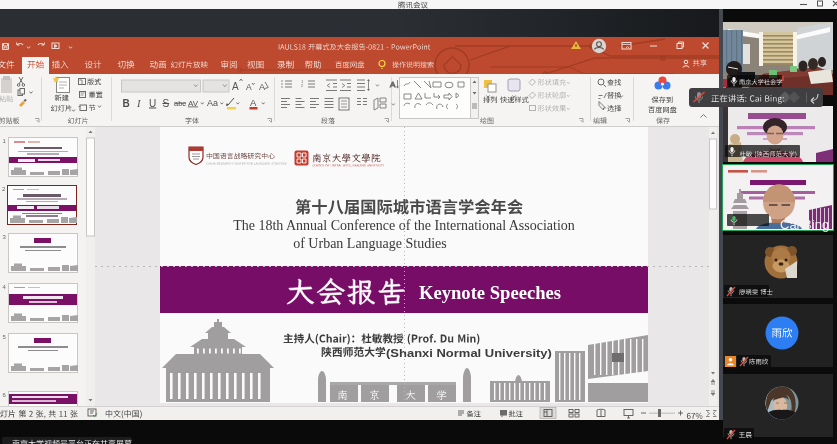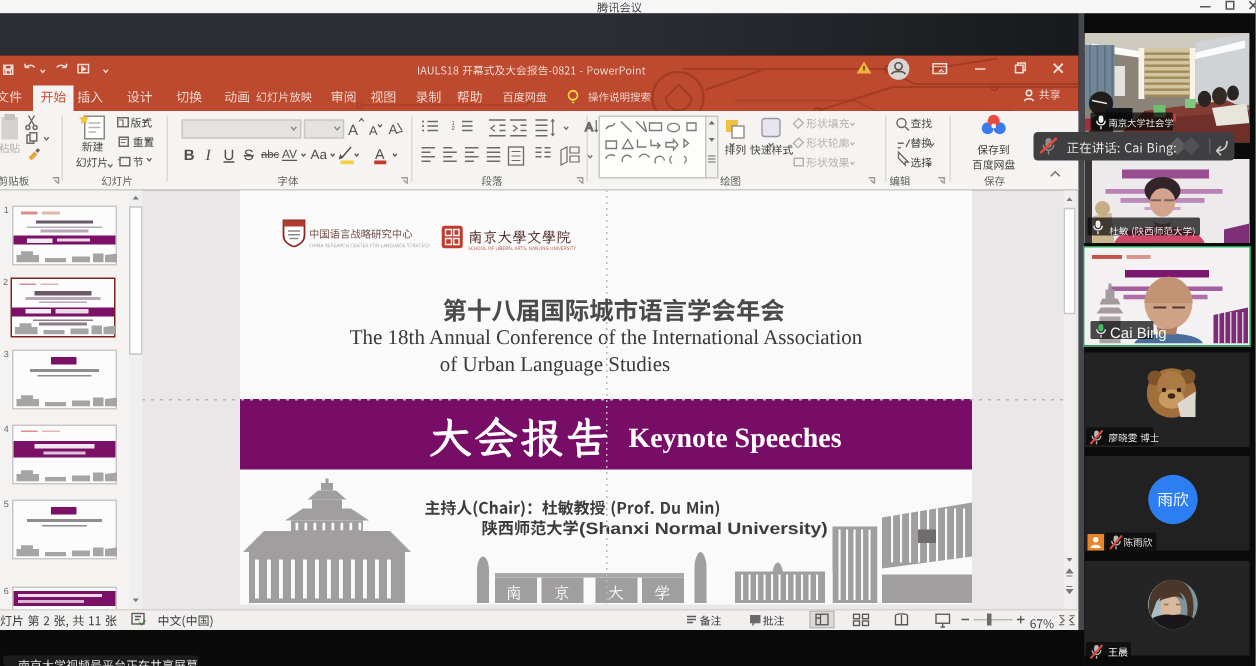--- a/index.html
+++ b/index.html
@@ -593,21 +593,21 @@
       <path d="M46 40h8.5M58.5 40h8.5" stroke="#4a3c34" stroke-width="1.3" fill="none"></path>
       <path d="M33 64c3-9 43-9 46 0z" fill="#4a6e99"></path>
       <path d="M48 52c2 3 12 3 14 0l-1 6h-12z" fill="#b07d60"></path>
     </svg>
   </div>
 <div style="position:absolute;left:727px;top:214px;width:42px;height:12px;background:rgba(8,8,8,.72);border-radius:1px;z-index:40"></div>
 <svg class="ab" style="left:728.5px;top:214.5px;z-index:45" width="10" height="11" viewBox="0 0 10 11">
     <rect x="3.4" y="1" width="3.2" height="5" rx="1.6" fill="#3fbf62"></rect>
     <path d="M2.2 4.5c0 3.6 5.6 3.6 5.6 0M5 8.2v2" stroke="#e8e8e8" stroke-width="0.9" fill="none"></path>
   </svg>
-<div style="position:absolute;left:740px;top:216.5px;font-size:10px;color:#f2f2f2;z-index:45;font-family:'Liberation Sans',sans-serif">Cai Bing</div>
+<div style="position:absolute;left:780px;top:216.5px;font-size:13px;color:#f2f2f2;z-index:45;font-family:'Liberation Sans',sans-serif">Cai Bing</div>
 <div style="position:absolute;left:723px;top:235px;width:110px;height:63px;background:#242324;overflow:hidden">
     <svg style="position:absolute;left:0;top:0" width="110" height="63" viewBox="0 0 110 63">
       <circle cx="58" cy="27" r="16.5" fill="#a06f3c"></circle>
       <circle cx="47" cy="17" r="5" fill="#7e5428"></circle>
       <circle cx="69" cy="16" r="5" fill="#7e5428"></circle>
       <circle cx="58" cy="22" r="9.5" fill="#ab7a45"></circle>
       <ellipse cx="58" cy="31" rx="8.5" ry="6.5" fill="#c89a62"></ellipse>
       <circle cx="53" cy="25" r="1.5" fill="#2b1d10"></circle>
       <circle cx="63" cy="25" r="1.5" fill="#2b1d10"></circle>
       <ellipse cx="58" cy="29" rx="2.5" ry="1.8" fill="#3a2815"></ellipse>

